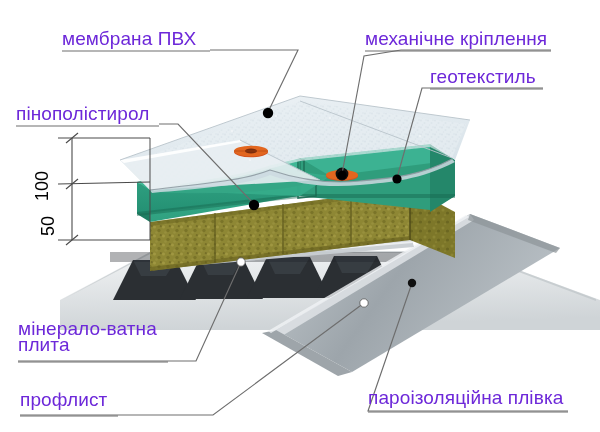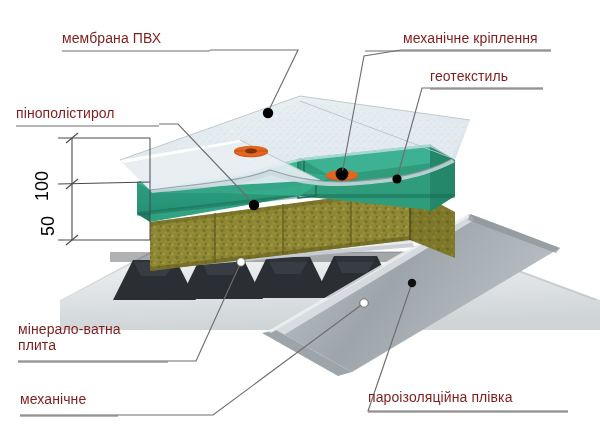--- a/index.html
+++ b/index.html
@@ -1,20 +1,20 @@
 <!DOCTYPE html>
 <html><head>
 <meta charset="utf-8">
 <style>
   html,body{margin:0;padding:0;background:#ffffff;}
   body{width:600px;height:432px;position:relative;overflow:hidden;
        font-family:"Liberation Sans","DejaVu Sans",sans-serif;}
   #stage{position:absolute;inset:0;width:600px;height:432px;}
   svg.layer{position:absolute;left:0;top:0;width:600px;height:432px;}
-  .lbl{position:absolute;color:#7f1d1d;font-size:14px;line-height:17px;
+  .lbl{position:absolute;color:#6d28d9;font-size:19px;line-height:17px;
        white-space:pre-line;letter-spacing:.1px;}
   .lbl.two{line-height:16px;}
   .dimtxt{position:absolute;color:#000;font-size:18px;font-weight:400;
           transform-origin:50% 50%;}
 </style>
 </head>
 <body>
 
 <div id="stage">
 
@@ -254,23 +254,23 @@
       <path d="M16,126 L159,126"></path>
       <path d="M365,51 L551,51"></path>
       <path d="M430,89 L543,89"></path>
       <path d="M18,362 L168,362"></path>
       <path d="M20,416 L118,416"></path>
       <path d="M368,412 L568,412"></path>
     </g>
   </svg>
 
   <div class="lbl" style="left:16px;top:105px;">пінополістирол</div>
-  <div class="lbl" style="left:365px;top:30px;margin-left:38px;">механічне кріплення</div>
+  <div class="lbl" style="left:365px;top:30px;">механічне кріплення</div>
   <div class="lbl two" style="left:18px;top:321px;">мінерало-ватна
 плита</div>
   <div class="lbl" style="left:430px;top:68px;">геотекстиль</div>
-  <div class="lbl" style="left:20px;top:391px;">механічне</div>
+  <div class="lbl" style="left:20px;top:391px;">профлист</div>
   <div class="lbl" style="left:368px;top:389px;text-align:right;">пароізоляційна плівка</div>
 
   <div class="dimtxt" style="left:42px;top:186px;transform:translate(-50%,-50%) rotate(-90deg);">100</div>
   <div class="dimtxt" style="left:48px;top:226px;transform:translate(-50%,-50%) rotate(-90deg);">50</div>
 
 </div>
 
 </body></html>

